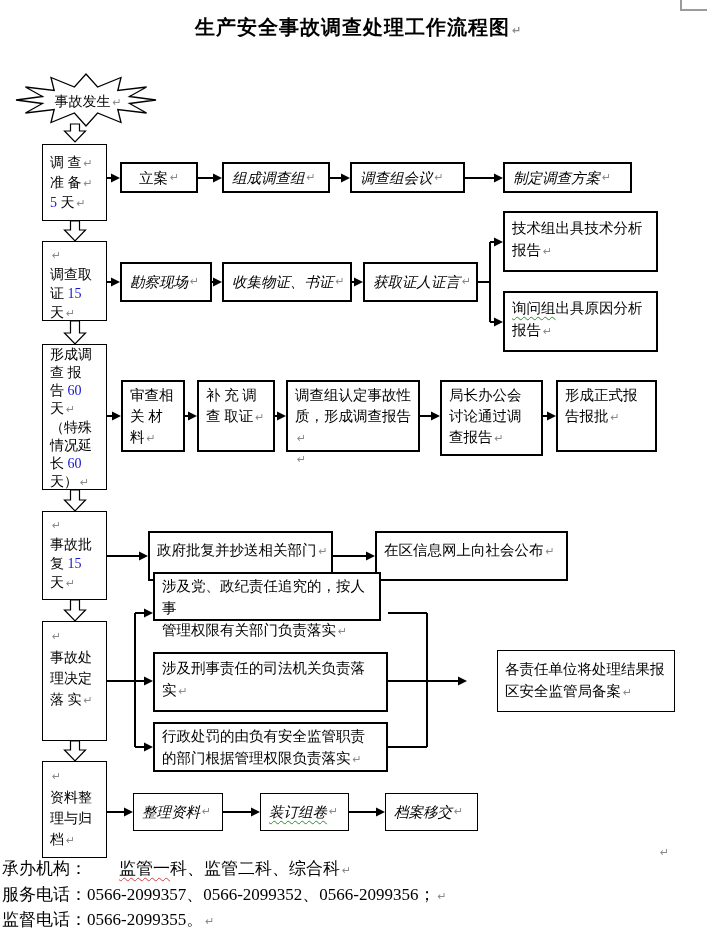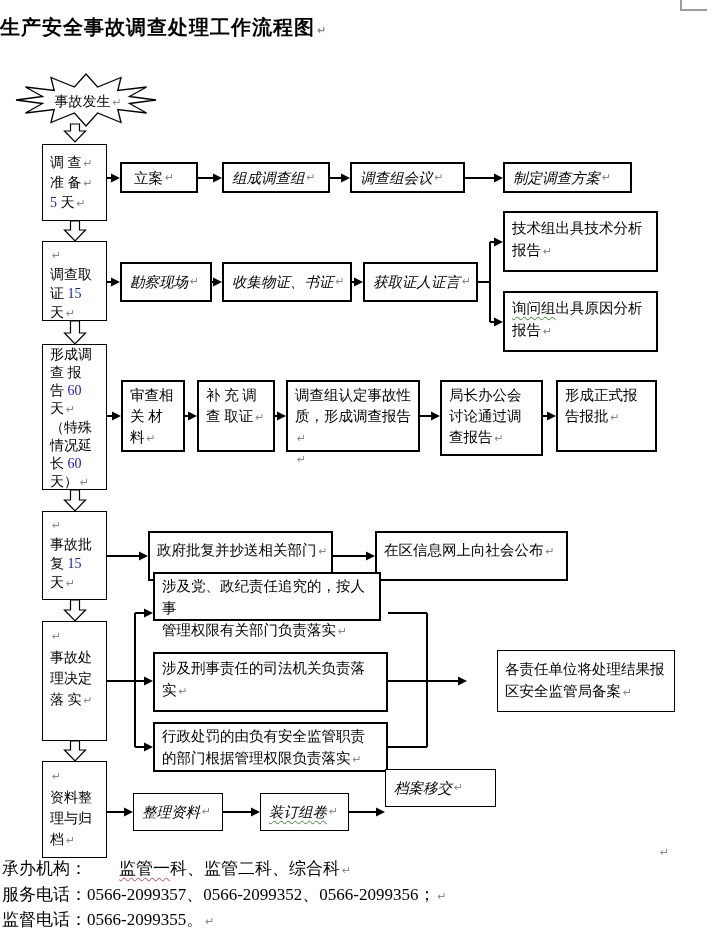--- a/index.html
+++ b/index.html
@@ -1,32 +1,32 @@
 <!DOCTYPE html>
 <html><head>
 <meta charset="utf-8">
 <style>
   html,body{margin:0;padding:0;background:#fff;}
   .page{position:relative;width:725px;height:936px;background:#fff;overflow:hidden;
         font-family:"Liberation Serif","DejaVu Serif",serif;color:#000;}
-  .title{position:absolute;left:0;top:14px;width:695px;text-align:left;
-         font-size:20px;font-weight:bold;letter-spacing:1px;}
+  .title{position:absolute;left:0;top:14px;width:695px;text-align:center;
+         font-size:20px;font-weight:bold;letter-spacing:1px;padding-left:11px;}
   svg.layer{position:absolute;left:0;top:0;width:725px;height:936px;}
   .burst-label{position:absolute;left:40px;top:93px;width:96px;text-align:center;font-size:14px;}
   
   .sb{position:absolute;left:42px;width:65px;background:#fff;border:1px solid #000;
       box-sizing:border-box;font-size:14px;line-height:19px;padding:3px 0 0 7px;}
   .sb.l18{line-height:18px;padding-top:1px;}
   .sb.l21{line-height:21px;}
   
   .fb{position:absolute;background:#fff;border:2px solid #000;box-sizing:border-box;
       font-size:14.5px;line-height:22px;padding:3px 2px 16px 7px;white-space:pre-line;}
   .fb.thin{border-width:1px;}
   .fb.vc{display:flex;align-items:center;padding:0 0 0 8px;white-space:nowrap;font-style:italic;}
-  .fb.cc{display:flex;align-items:center;padding:12px;white-space:nowrap;}
+  .fb.cc{display:flex;align-items:center;justify-content:center;padding:12px;white-space:nowrap;}
   .fb.pt6{padding-top:6px;}
   .fb.pt7{padding-top:7px;margin-left:30px;}
   .fb.lh21{line-height:21px;}
   .pilcrow{color:#8a8a8a;font-size:11px;font-family:"DejaVu Sans",sans-serif;margin-left:2px;}
   .pb{display:block;}
   .sqg{text-decoration:underline wavy #2e8b2e 1px;text-underline-offset:3px;}
   .sqr{text-decoration:underline wavy #d04040 1px;text-underline-offset:3px;margin-left:32px;}
   .footer{position:absolute;left:2px;top:857px;font-size:17px;line-height:23.5px;}
   .float-pilcrow{position:absolute;left:658px;top:846px;}
 </style>
@@ -204,21 +204,21 @@
 区安全监管局备案</span><span class="pilcrow">↵</span></div>
 
   <div class="fb thin vc" style="left:133px;top:793px;width:90px;height:38px">
       <span>整理资料</span>
       <span class="pilcrow">↵</span>
     </div>
   <div class="fb thin vc" style="left:260px;top:793px;width:89px;height:38px">
       <span class="sqg">装订组卷</span>
       <span class="pilcrow">↵</span>
     </div>
-  <div class="fb thin vc" style="left:385px;top:769px;width:111px;height:38px">
+  <div class="fb thin vc" style="left:385px;top:793px;width:93px;height:38px">
       <span>档案移交</span>
       <span class="pilcrow">↵</span>
     </div>
 
   <span class="pilcrow float-pilcrow">↵</span>
 
   <div class="footer">
     <div><span>承办机构：</span><span class="sqr">监管一</span><span>科、监管二科、综合科</span><span class="pilcrow">↵</span></div>
     <div><span>服务电话：0566-2099357、0566-2099352、0566-2099356；</span><span class="pilcrow">↵</span></div>
     <div><span>监督电话：0566-2099355。</span><span class="pilcrow">↵</span></div>

